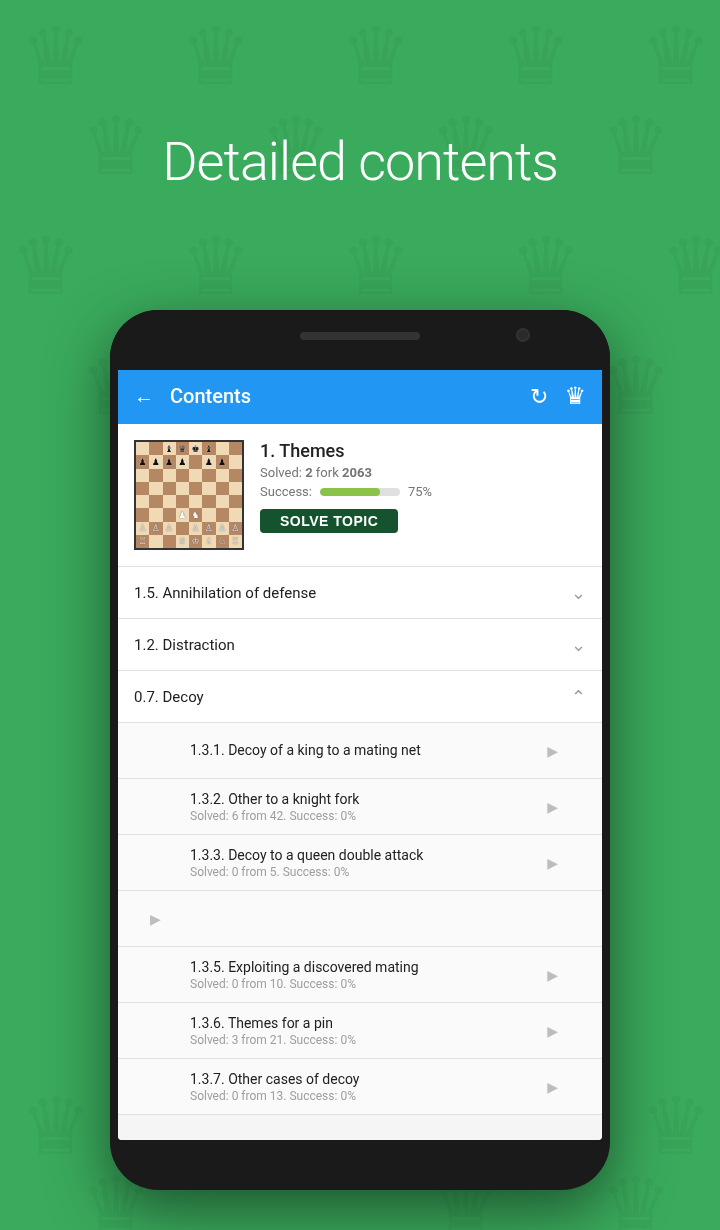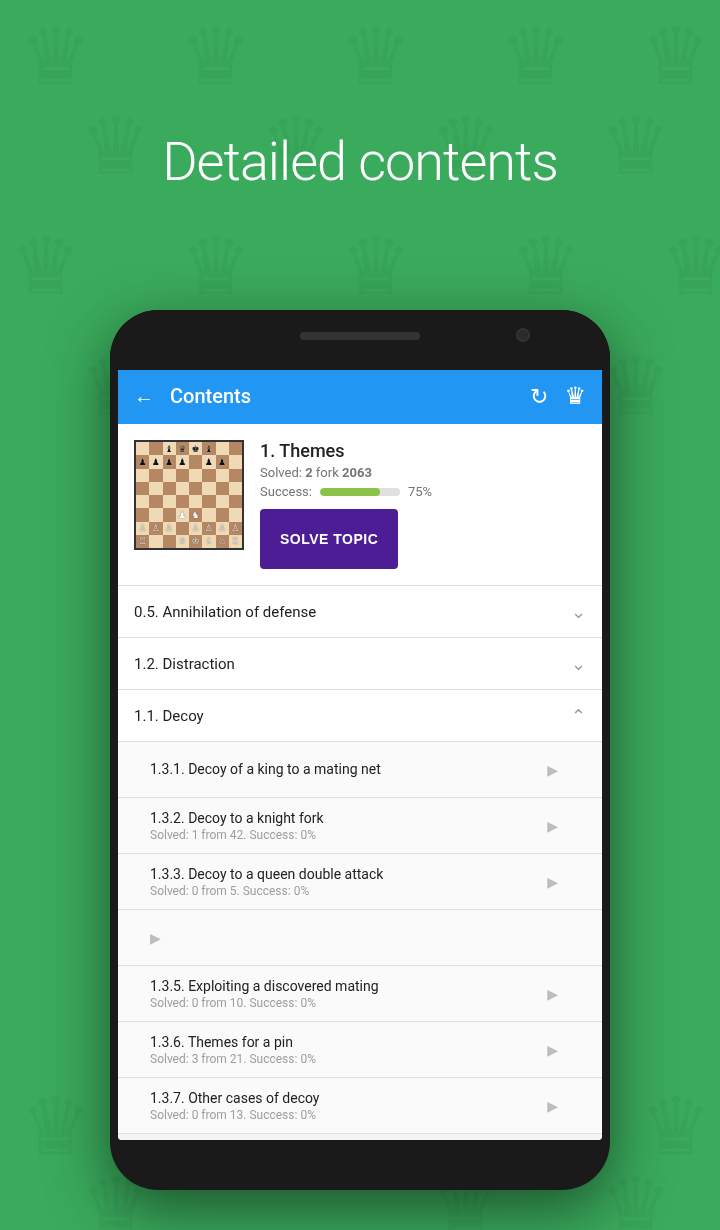--- a/index.html
+++ b/index.html
@@ -201,24 +201,24 @@
       background: #8bc34a;
       border-radius: 4px;
     }
 
     .success-pct {
       font-size: 13px;
       color: #757575;
     }
 
     .solve-btn {
-      background: #4c1d95;
+      background: #14532d;
       color: white;
       border: none;
-      padding: 22px 20px;
+      padding: 4px 20px;
       font-size: 14px;
       font-weight: 600;
       letter-spacing: 0.5px;
       border-radius: 4px;
       cursor: pointer;
       text-transform: uppercase;
     }
 
     
     .section-item {
@@ -260,20 +260,21 @@
       border-bottom: 1px solid #e0e0e0;
       display: flex;
       align-items: center;
       padding: 10px 44px 10px 32px;
       cursor: pointer;
       min-height: 56px;
     }
 
     .sub-item-content {
       flex: 1;
+      margin-left: 40px;
     }
 
     
     .screen-content::-webkit-scrollbar { display: none; }
   </style>
 </head>
 <body>
 
 <div class="bg-pattern">
   <span class="bg-crown" style="top:10px;left:20px">♛</span>
@@ -404,45 +405,45 @@
             <div class="progress-bar-container">
               <div class="progress-bar-fill" id="progress-fill" style="width: 75%;"></div>
             </div>
             <span class="success-pct">75%</span>
           </div>
           <button class="solve-btn">SOLVE TOPIC</button>
         </div>
       </div>
 
       <div class="section-item">
-        <span class="section-label">0.5. Annihilation of defense</span>
+        <span class="section-label">1.5. Annihilation of defense</span>
         <span class="chevron-icon">⌄</span>
       </div>
 
       <div class="section-item">
         <span class="section-label">1.2. Distraction</span>
         <span class="chevron-icon">⌄</span>
       </div>
 
       <div class="section-item">
-        <span class="section-label">1.1. Decoy</span>
+        <span class="section-label">0.7. Decoy</span>
         <span class="chevron-icon" style="transform:rotate(180deg);display:inline-block;">⌄</span>
       </div>
 
       <div class="sub-item-wrapper">
         <div class="sub-item-content">
           <div class="sub-item-title">1.3.1. Decoy of a king to a mating net</div>
         </div>
         <span style="color:#bdbdbd;font-size:14px;">▶</span>
       </div>
 
       <div class="sub-item-wrapper">
         <div class="sub-item-content">
-          <div class="sub-item-title">1.3.2. Decoy to a knight fork</div>
-          <div class="sub-item-meta">Solved: 1 from 42. Success: 0%</div>
+          <div class="sub-item-title">1.3.2. Other to a knight fork</div>
+          <div class="sub-item-meta">Solved: 6 from 42. Success: 0%</div>
         </div>
         <span style="color:#bdbdbd;font-size:14px;">▶</span>
       </div>
 
       <div class="sub-item-wrapper">
         <div class="sub-item-content">
           <div class="sub-item-title">1.3.3. Decoy to a queen double attack</div>
           <div class="sub-item-meta">Solved: 0 from 5. Success: 0%</div>
         </div>
         <span style="color:#bdbdbd;font-size:14px;">▶</span>

